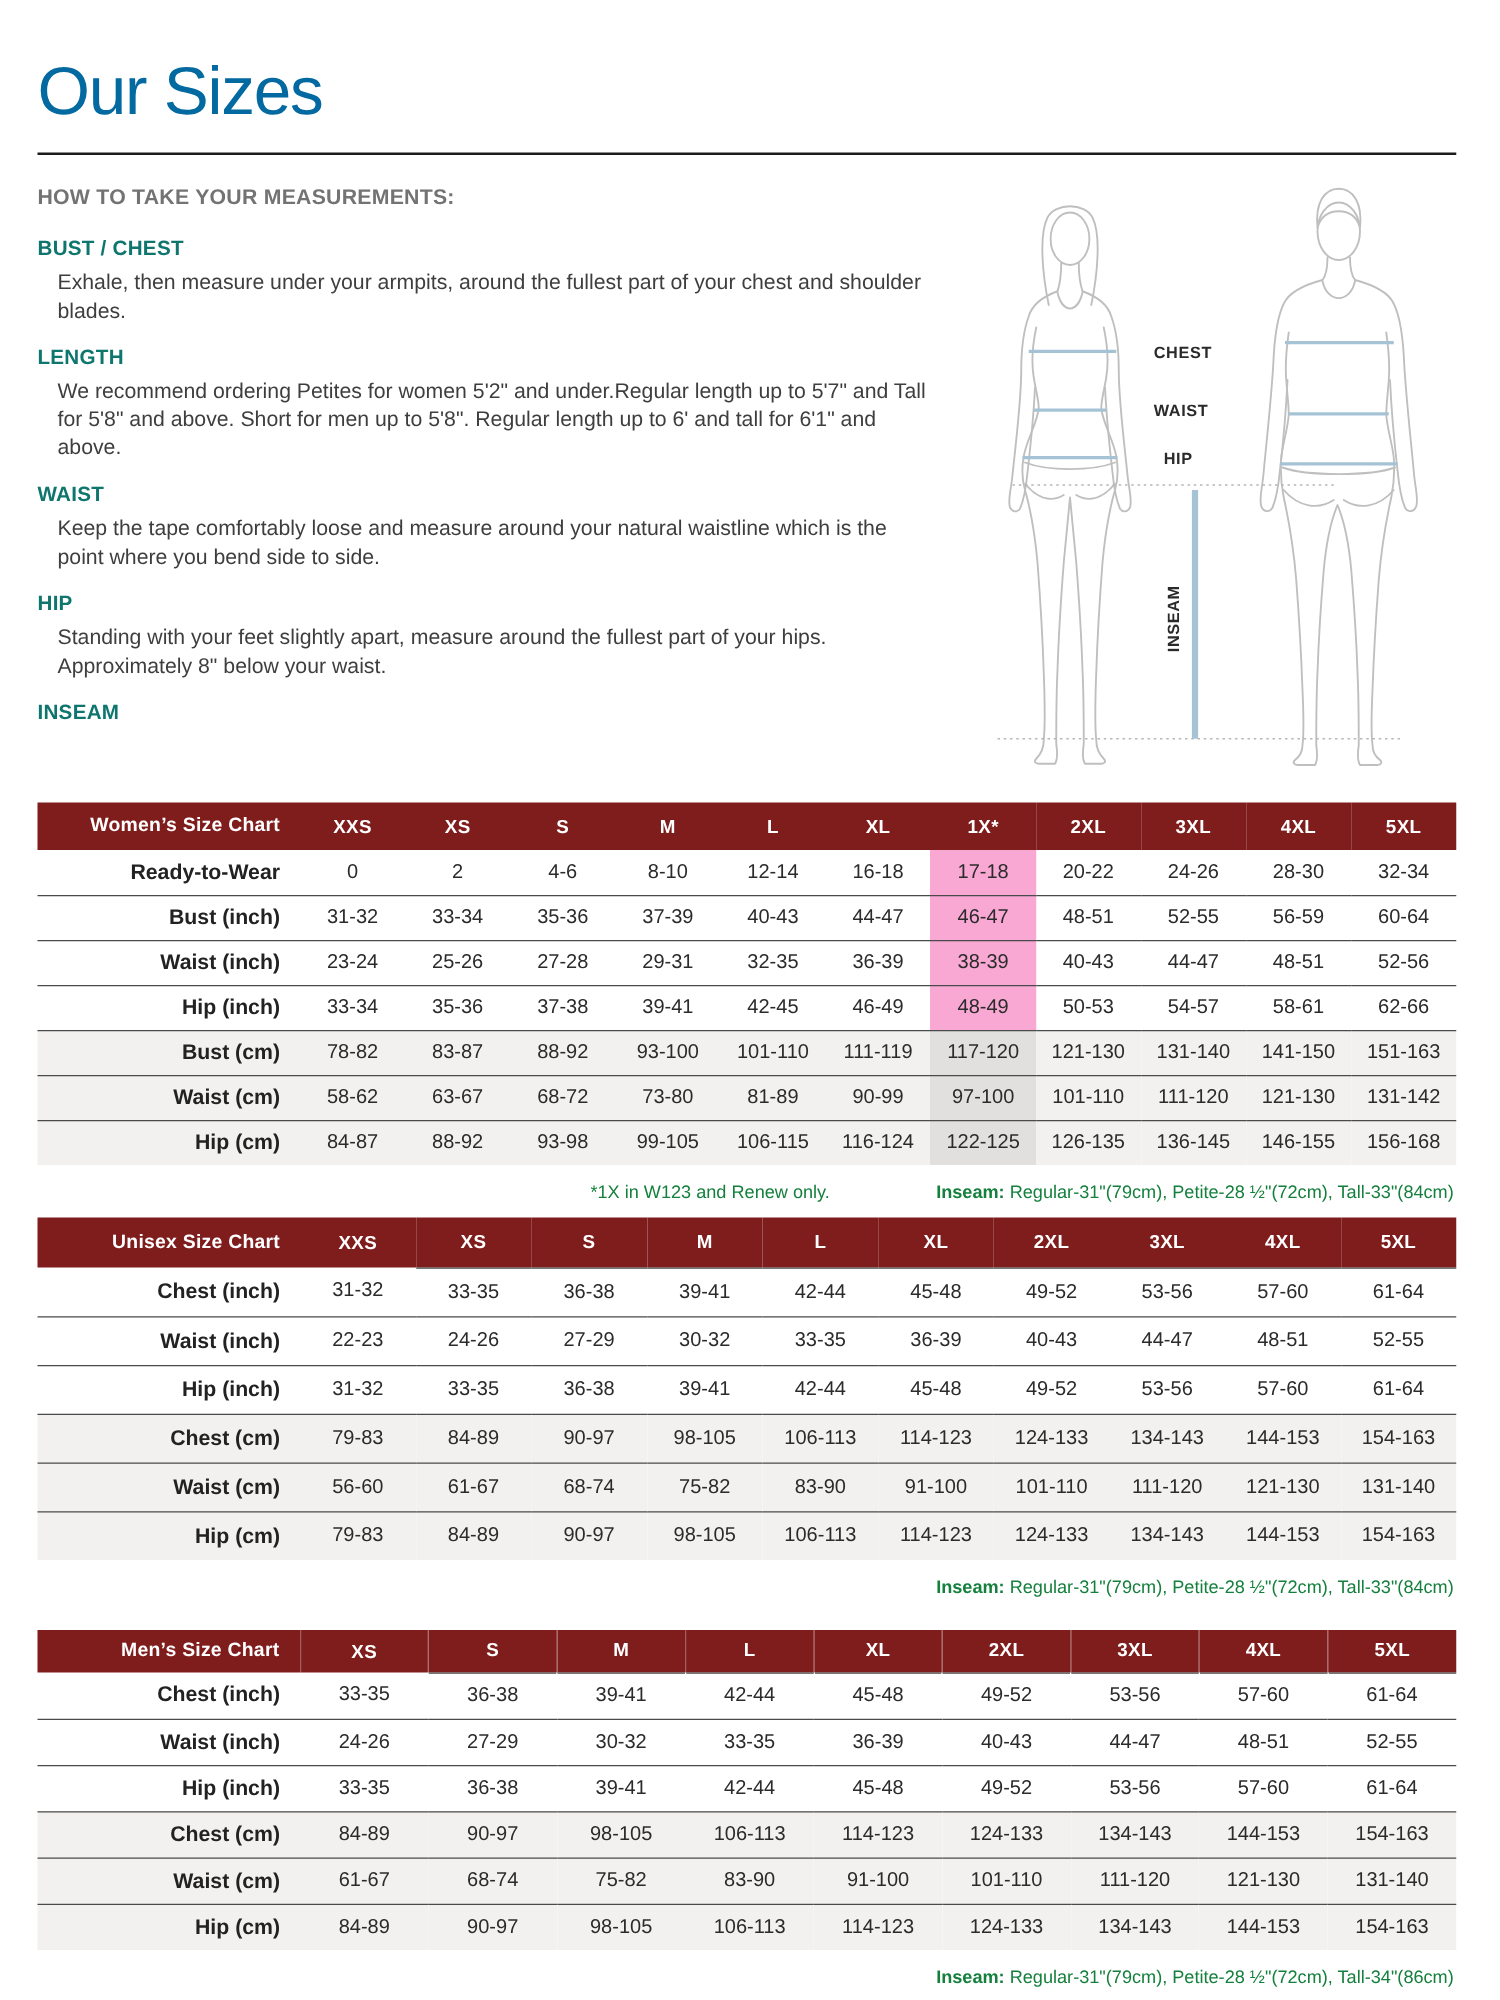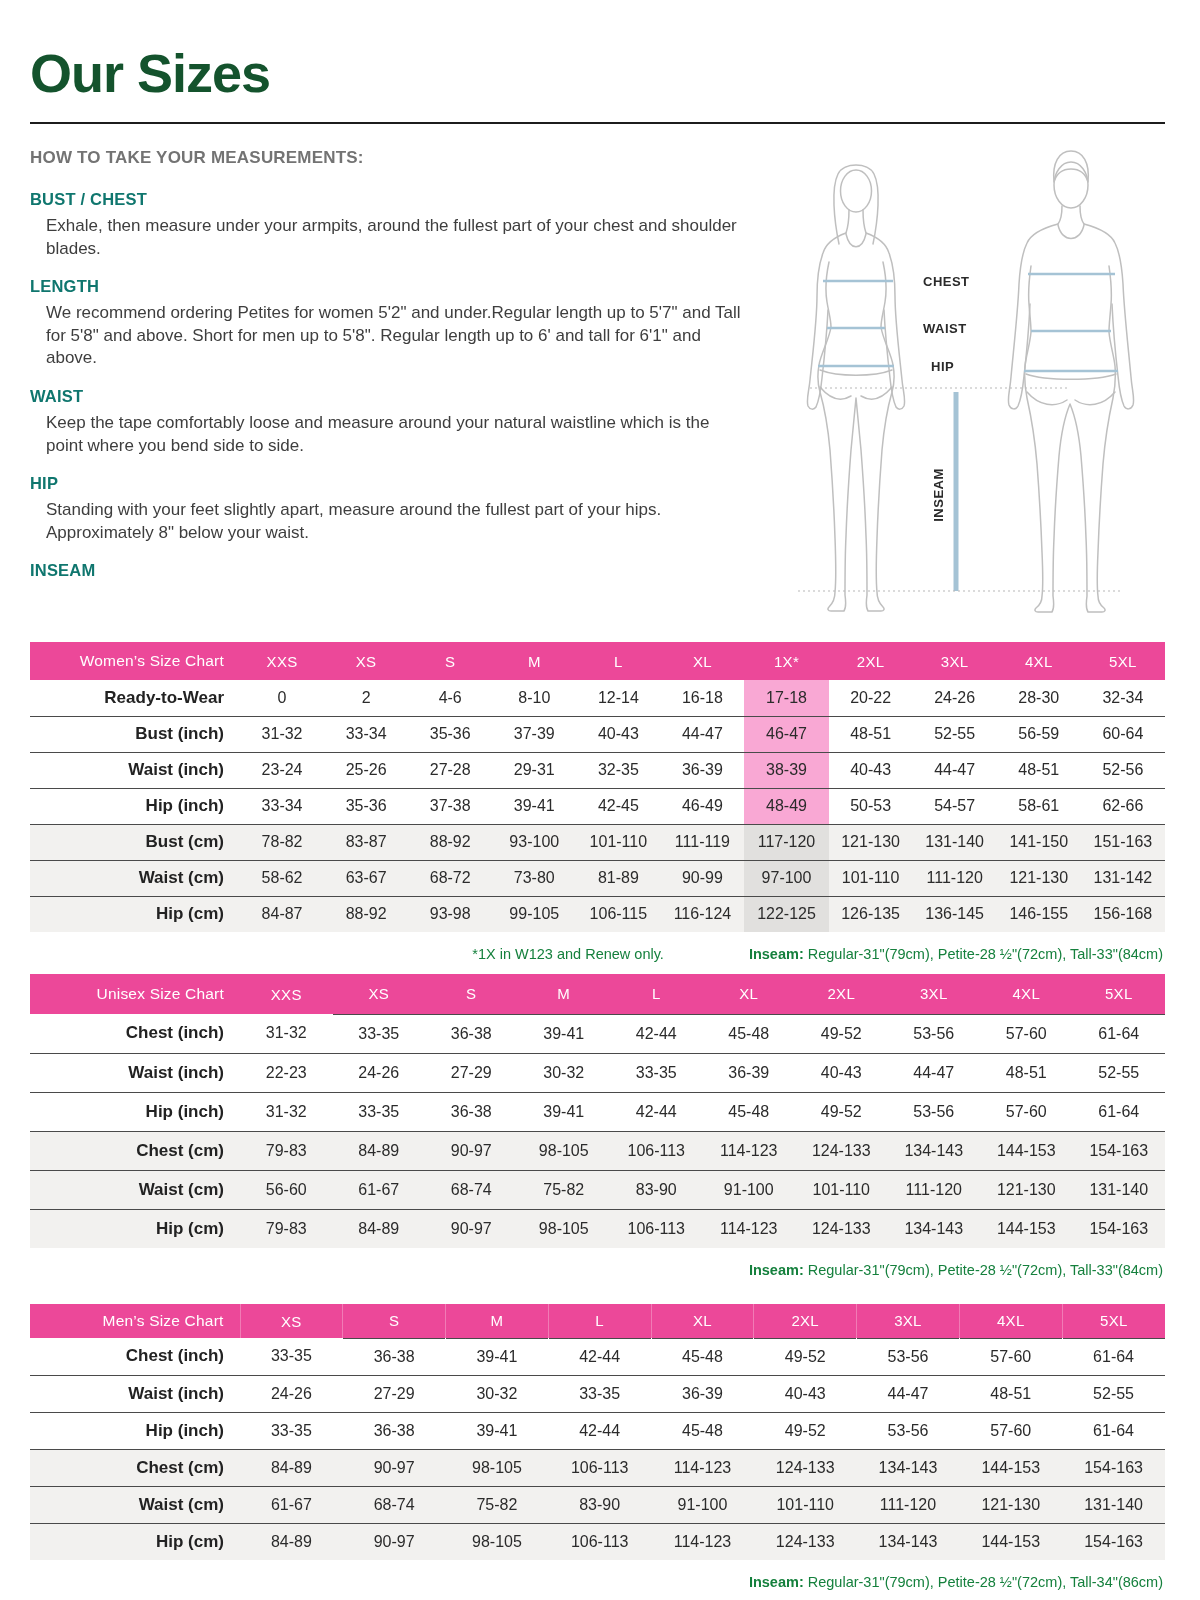--- a/index.html
+++ b/index.html
@@ -1,40 +1,40 @@
 <!DOCTYPE html>
 <html><head>
 <meta charset="utf-8">
 <style>
   * { box-sizing: border-box; margin: 0; padding: 0; }
   html,body { background:#fff; }
   body { font-family:"Liberation Sans","DejaVu Sans",sans-serif; color:#2c2c2c; }
   .page { width:1200px; height:1600px; background:#fff; padding:22px 35px 0 30px; overflow:hidden; position:relative; }
 
-  h1.title { font-size:54px; font-weight:bold; color:#14532d; letter-spacing:-1px; margin:20px 0 18px; }
+  h1.title { font-size:54px; font-weight:normal; color:#0369a1; letter-spacing:-1px; margin:20px 0 18px; }
   .rule { border:none; border-top:2px solid #1c1c1c; margin:0 0 0 0; }
 
   .top { display:flex; align-items:flex-start; margin-top:24px; }
   .instructions { width:715px; }
   .howto { font-size:17px; font-weight:bold; color:#737373; letter-spacing:.2px; margin:0 0 22px; }
   .section h3 { font-size:16.5px; font-weight:bold; color:#0f766e; letter-spacing:.2px; margin:17px 0 6px; }
   .section p { font-size:17px; line-height:1.33; color:#3e3e3e;margin-left:16px; }
 
   .diagram { margin-left:auto; width:392px; height:478px; margin-top:-8px; position:relative; }
   .diagram svg { display:block; }
   .fig { fill:none; stroke:#bfbfbf; stroke-width:1.5; stroke-linecap:round; stroke-linejoin:round; }
   .measure { stroke-width:2.6; fill:none; }
   .inseamline { stroke-width:5; fill:none; }
   .dotline { stroke:#b7b7b7; stroke-width:1.2; stroke-dasharray:2 3; fill:none; }
   .diaglabel { font-family:"Liberation Sans","DejaVu Sans",sans-serif; font-size:13px; font-weight:bold; fill:#2a2a2a; letter-spacing:.5px; }
 
   #tables { margin-top:24px; }
   table.chart { width:1135px; border-collapse:collapse; table-layout:fixed; }
   .chart th, .chart td { padding:0 2px; text-align:center; font-weight:normal; }
-  .chart th { background:#ec4899; color:#ffffff; font-weight:normal; font-size:15px; letter-spacing:.3px;margin-top:11px; }
+  .chart th { background:#7f1d1d; color:#ffffff; font-weight:bold; font-size:15px; letter-spacing:.3px;margin-top:11px; }
   .chart th.tlabel, .chart td.rowlabel { width:210px; text-align:right; padding-right:16px; }
   .chart th.tlabel { font-size:15.5px; letter-spacing:.2px; }
   .chart td { font-size:16px; color:#2b2b2b; border-bottom:1px solid #4a4a4a; }
   .chart tbody tr:last-child td { border-bottom:none; }
   .chart td.rowlabel { font-weight:bold; font-size:17px; color:#222; }
   .chart tr.shaded td { background:#f2f1ef; }
   .chart td.hl { background:#f9a8d4; }
   .chart tr.shaded td.hl { background:#e1e0de; }
 
   .t-womens th { height:38px; }  .t-womens td { height:36px; }

